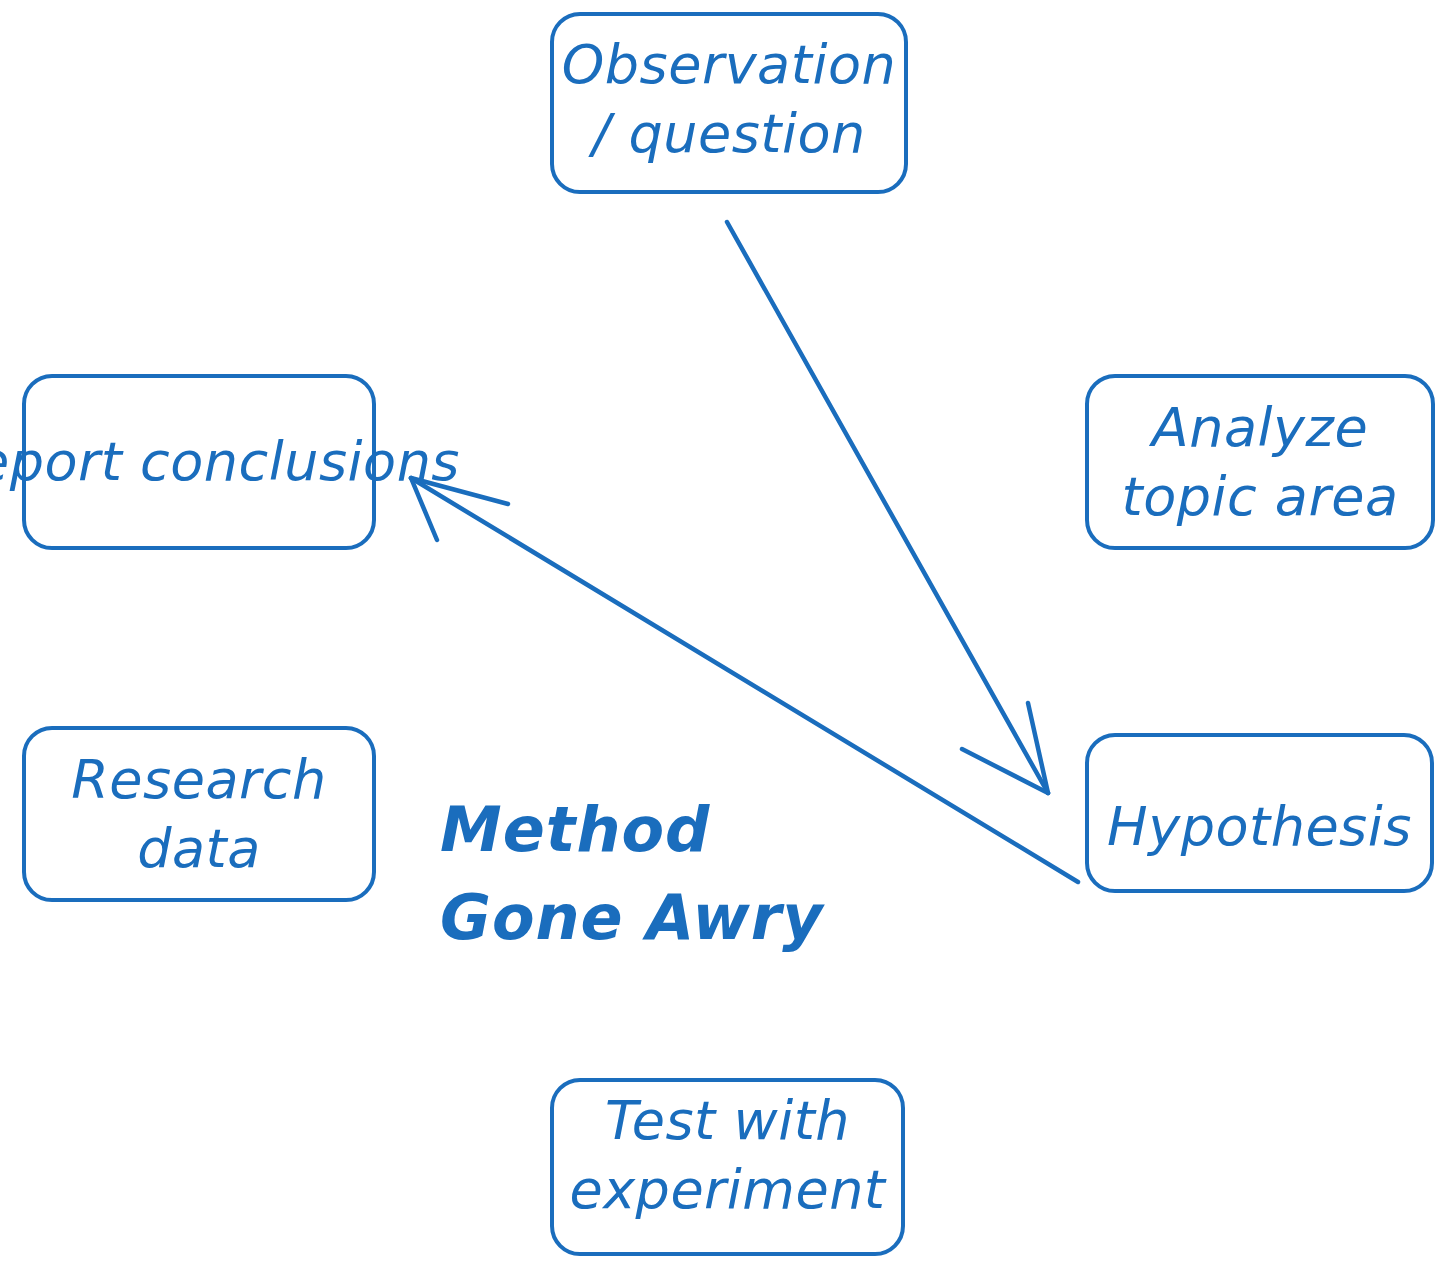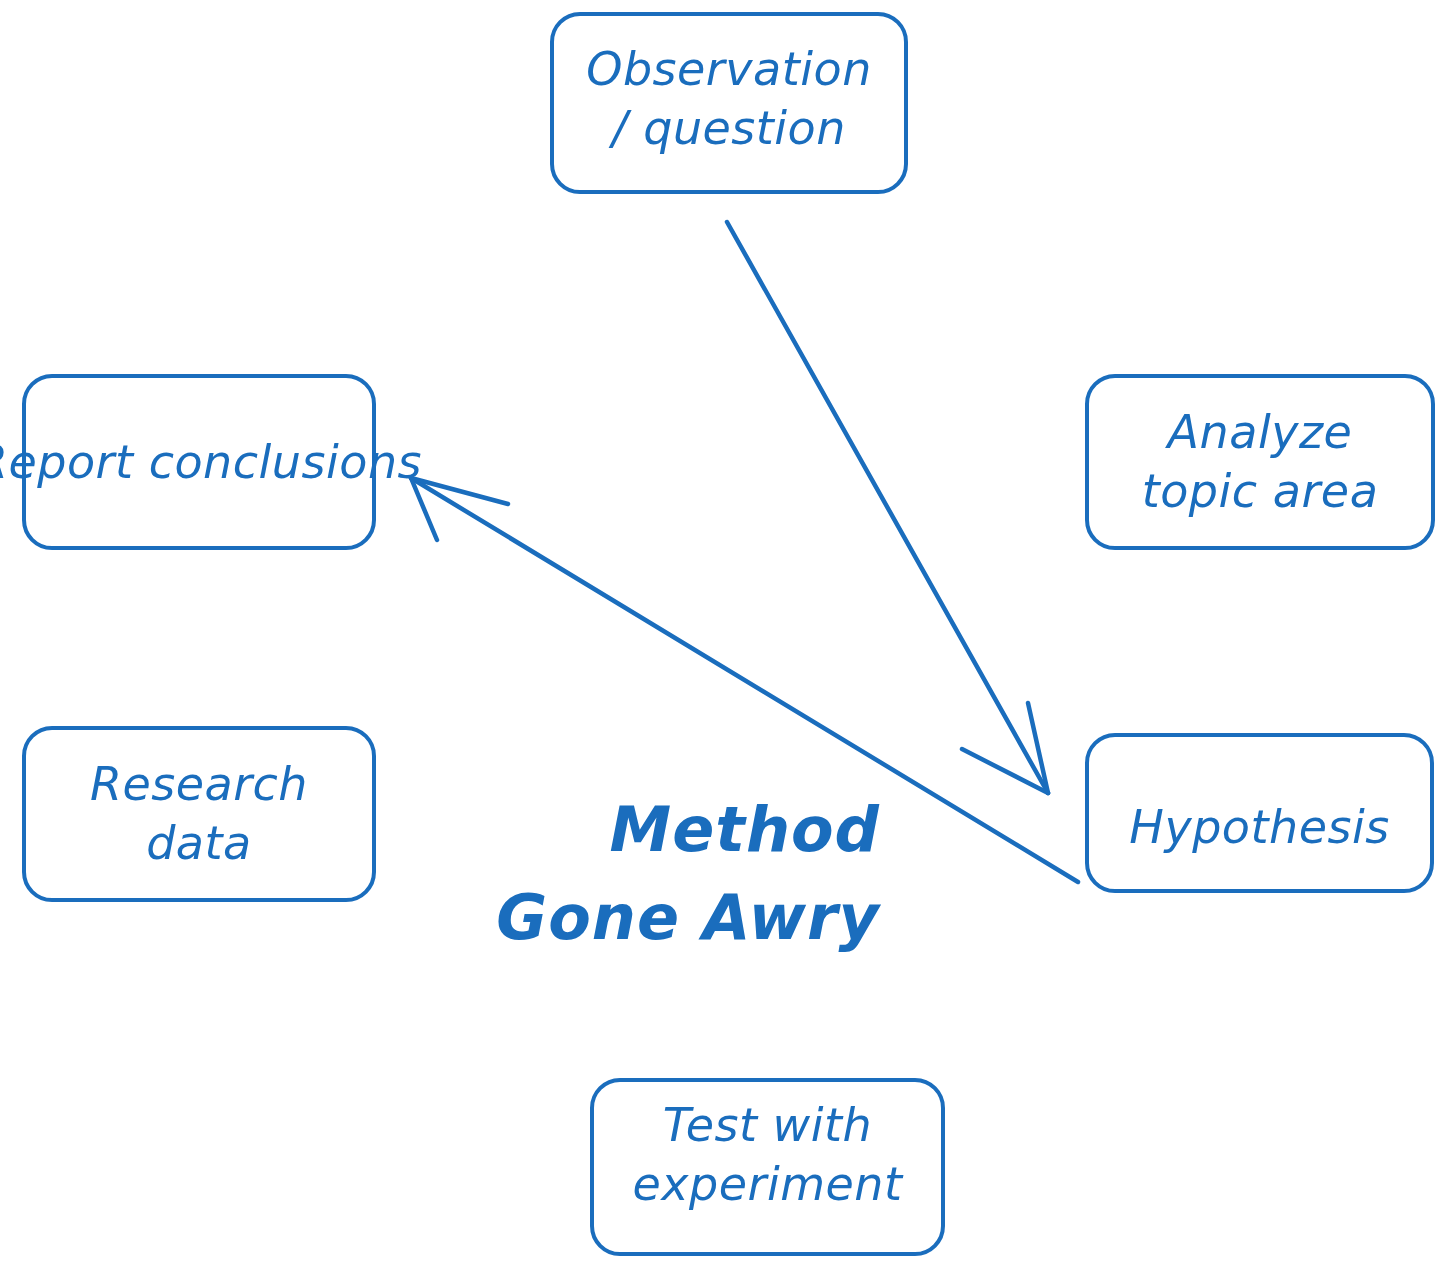--- a/index.html
+++ b/index.html
@@ -33,21 +33,21 @@
     border-radius: 30px;
     background: #ffffff;
     display: flex;
     align-items: center;
     justify-content: center;
     z-index: 2;
   }
   .node-label {
     color: #1a6dbd;
     font-family: "DejaVu Sans", sans-serif;
-    font-size: 46px;
+    font-size: 54px;
     line-height: 1.28;
     text-align: center;
     white-space: pre-line;
     letter-spacing: 0.5px;
     font-style: italic;
     font-weight: 400;
     padding: 0 6px;
   }
   #node-observation { left: 550px; top: 12px; width: 358px; height: 182px; }
   #node-observation .node-label { transform: translateY(-4px); }
@@ -55,29 +55,29 @@
   #node-research { left: 1085px; top: 374px; width: 350px; height: 176px; }
 
   #node-report { left: 22px; top: 374px; width: 354px; height: 176px; }
   #node-report .node-label { white-space: nowrap; }
 
   #node-analyze { left: 22px; top: 726px; width: 354px; height: 176px; }
 
   #node-hypothesis { left: 1085px; top: 733px; width: 349px; height: 160px; }
   #node-hypothesis .node-label { transform: translateY(14px); }
 
-  #node-test { left: 550px; top: 1078px; width: 355px; height: 178px; margin-left: 40px; }
+  #node-test { left: 550px; top: 1078px; width: 355px; height: 178px; }
   #node-test .node-label { transform: translateY(-12px); }
 
   #center-title {
     position: absolute;
     left: 440px;
     top: 786px;
     width: 440px;
-    text-align: right;
+    text-align: left;
     color: #1a6dbd;
     font-family: "DejaVu Sans", sans-serif;
     font-size: 62px;
     line-height: 1.42;
     font-style: italic;
     font-weight: 700;
     white-space: pre-line;
     letter-spacing: 1px;
     z-index: 2;
   }

